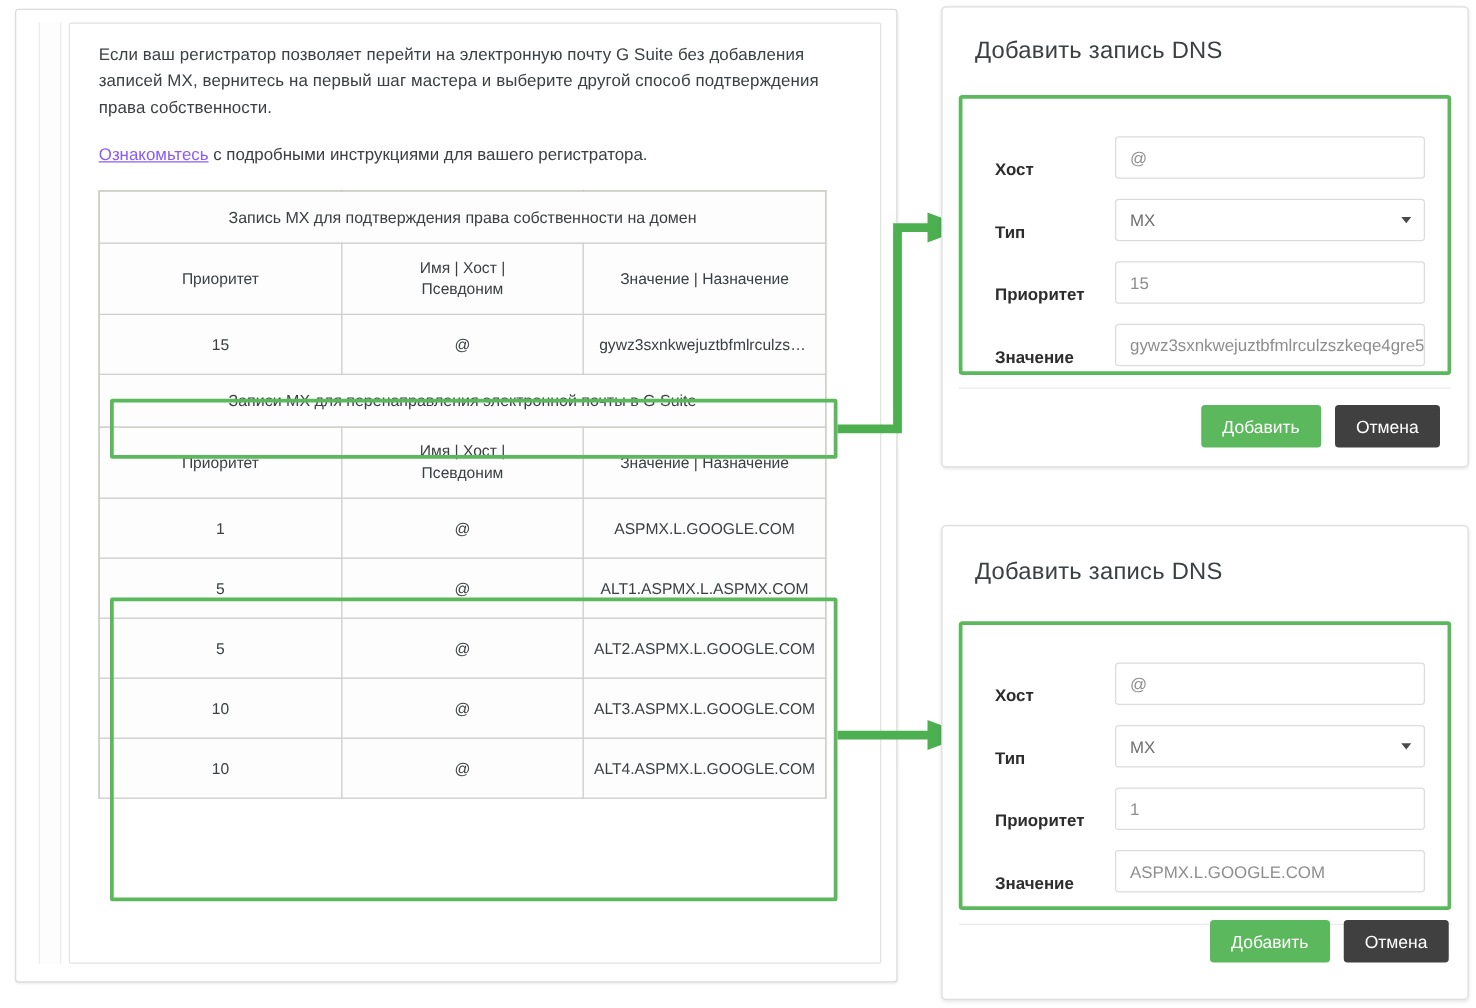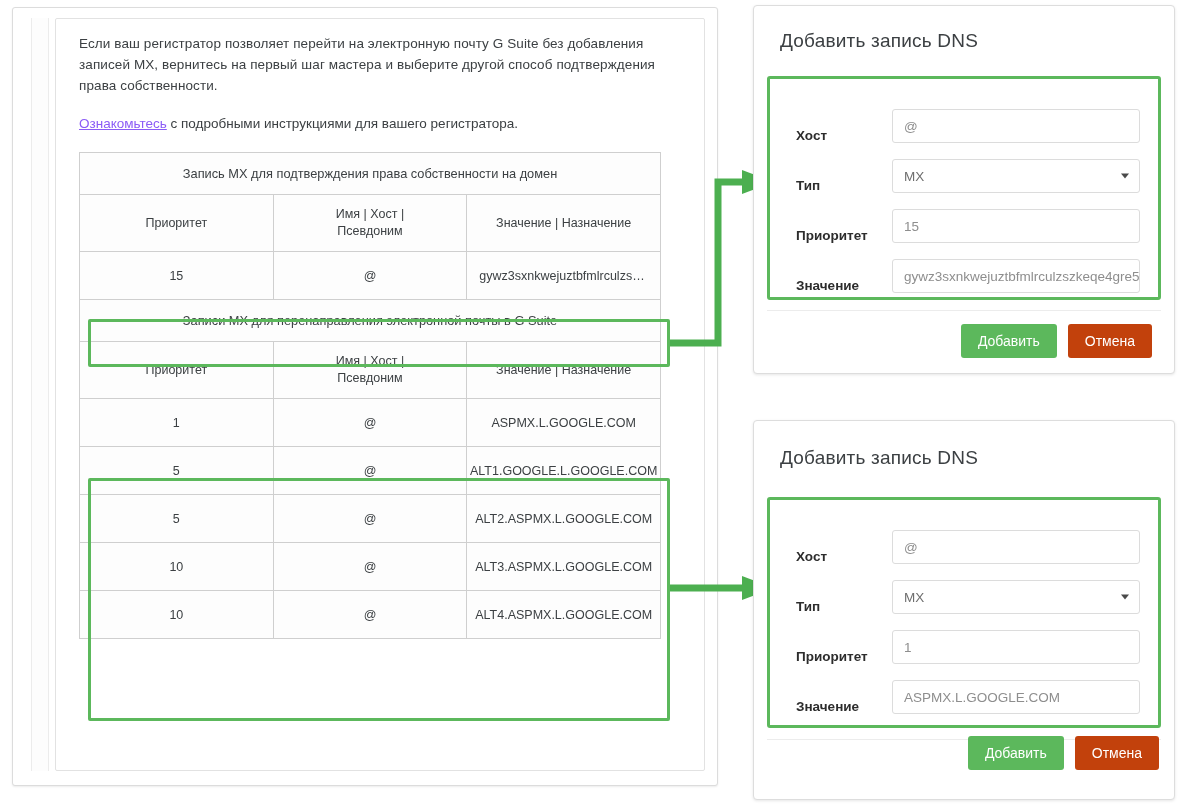--- a/index.html
+++ b/index.html
@@ -119,21 +119,21 @@
   #panel-2 .panel-sep{top:318px;}
 
   .btn-row{position:absolute;right:22px;display:flex;gap:11px;}
   #panel-1 .btn-row{top:318px;}
   .btn{
     border:none;border-radius:3px;color:#ffffff;font-size:14px;
     padding:0 17px;height:34px;line-height:34px;cursor:pointer;
     font-family:inherit;
   }
   .btn-add{background:#5cb85c;}
-  .btn-cancel{background:#c2410c;}
+  .btn-cancel{background:#404040;}
 </style>
 </head>
 <body>
 
 <div class="left-card">
   <div class="left-rail"></div>
   <div class="left-inner">
     <div class="doc">
 
       <p class="p">Если ваш регистратор позволяет перейти на электронную почту G Suite без добавления записей MX, вернитесь на первый шаг мастера и выберите другой способ подтверждения права собственности.</p>
@@ -175,21 +175,21 @@
           </tr>
 
           <tr>
             <td class="row-cell c1">1</td>
             <td class="row-cell c2">@</td>
             <td class="row-cell c3">ASPMX.L.GOOGLE.COM</td>
           </tr>
           <tr>
             <td class="row-cell c1">5</td>
             <td class="row-cell c2">@</td>
-            <td class="row-cell c3">ALT1.GOOGLE.L.GOOGLE.COM</td>
+            <td class="row-cell c3">ALT1.ASPMX.L.ASPMX.COM</td>
           </tr>
           <tr>
             <td class="row-cell c1">5</td>
             <td class="row-cell c2">@</td>
             <td class="row-cell c3">ALT2.ASPMX.L.GOOGLE.COM</td>
           </tr>
           <tr>
             <td class="row-cell c1">10</td>
             <td class="row-cell c2">@</td>
             <td class="row-cell c3">ALT3.ASPMX.L.GOOGLE.COM</td>

